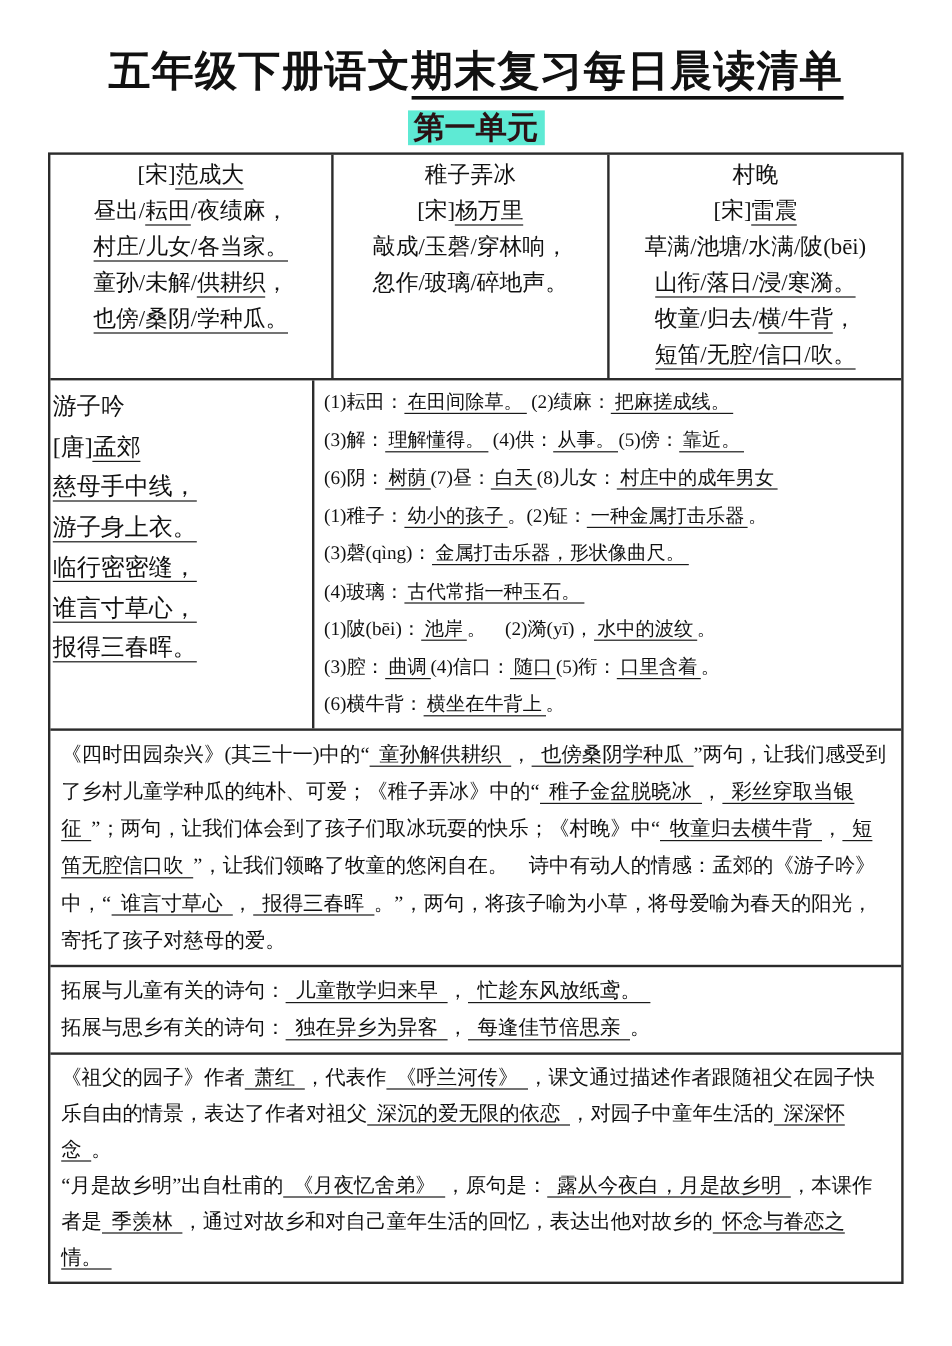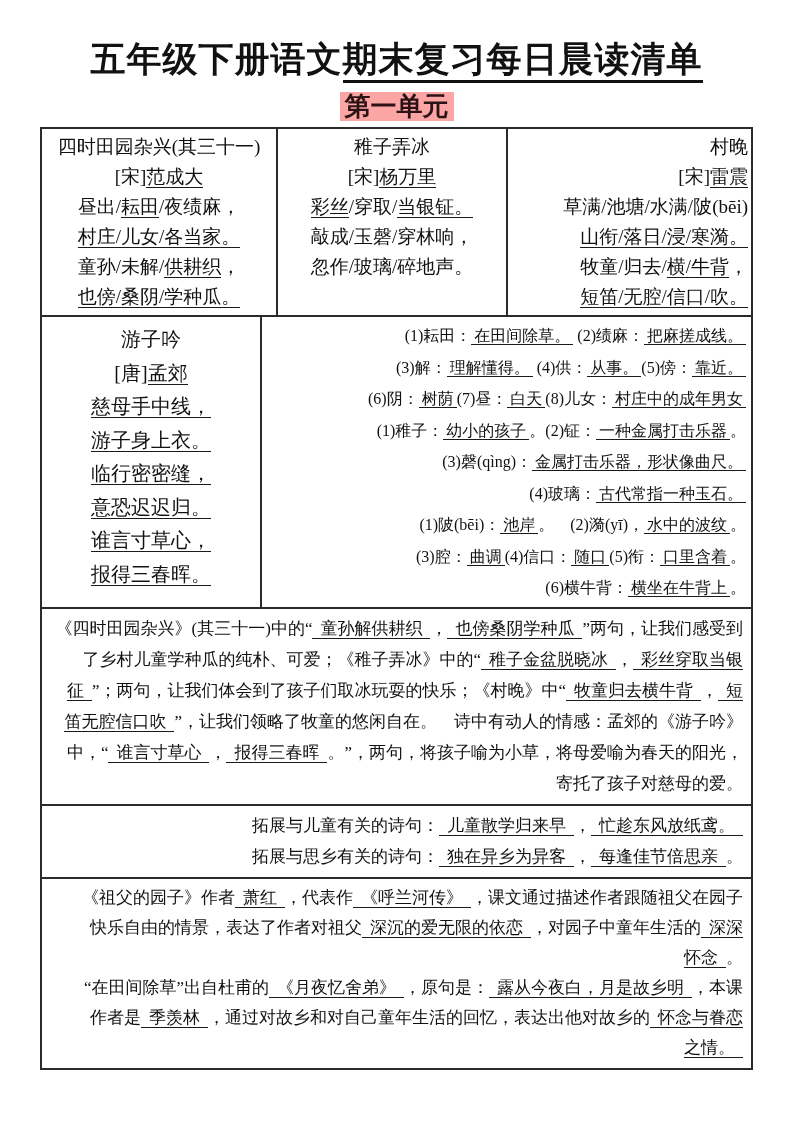--- a/index.html
+++ b/index.html
@@ -11,42 +11,42 @@
   .page { width:793px; height:1110px; position:relative; }
 
   .title {
     text-align:center; font-size:35px; font-weight:bold;
     margin:0; padding-top:36px; letter-spacing:1px; white-space:nowrap;
   }
   .title-u { border-bottom:3px solid #111; padding-bottom:1px; }
 
   .unit { text-align:center; margin:6px 0 3px; }
   .unit-hl {
-    background:#fca5a5; color:#2a1215;
+    background:#5eead4; color:#2a1215;
     font-size:26px; font-weight:bold; padding:0 5px;
   }
 
   .sheet {
     margin-left:40px; width:713px;
     border:2px solid #2b2b2b; box-sizing:border-box;
   }
   .row { display:flex; border-bottom:2px solid #2b2b2b; }
-  .row:last-child { border-bottom:none;padding-left:28px; }
+  .row:last-child { border-bottom:none; }
   .cell { border-right:2px solid #2b2b2b; box-sizing:border-box; }
-  .cell:last-child { border-right:none;text-align:right; }
+  .cell:last-child { border-right:none; }
 
   .poem-cell {
     width:236px; padding:3px 3px; text-align:center;
     font-size:19px; line-height:30px;
   }
   .poem-cell.c2 { width:230px; }
   .poem-cell.c3 { flex:1; }
 
   .gz-cell {
-    width:220px; text-align:center;
+    width:220px; text-align:left;
     font-size:20px; line-height:33.5px; padding:6px 2px;
   }
   .notes-cell { flex:1; font-size:16px; line-height:31.5px; padding:3px 5px 3px 8px; }
 
   .para-cell { width:100%; font-size:17px; padding:4px 8px 5px 9px; }
   .summary-cell { line-height:31px; }
   .ext-cell { line-height:31px; }
   .course-cell { line-height:30px; }
 
   .u { border-bottom:1.6px solid #1a1a1a; }
@@ -61,52 +61,49 @@
   <h1 class="title"><span>五年级下册语文</span><span class="title-u">期末复习每日晨读清单</span></h1>
 
   <div class="unit">
     <span class="unit-hl">第一单元</span>
   </div>
 
   <div class="sheet">
 
     <div class="row">
       <div class="cell poem-cell c1">
-        <div>四时田园杂兴(其三十一)</div>
         <div><span>[宋]</span><span class="u">范成大</span></div>
         <div><span>昼出/</span><span class="u">耘田</span><span>/夜绩麻，</span></div>
         <div><span class="u">村庄/儿女/各当家。</span></div>
         <div><span>童孙/未解/</span><span class="u">供耕织</span><span>，</span></div>
         <div><span class="u">也傍/桑阴/学种瓜。</span></div>
       </div>
       <div class="cell poem-cell c2">
         <div>稚子弄冰</div>
         <div><span>[宋]</span><span class="u">杨万里</span></div>
-        <div><span class="u">彩丝</span><span>/穿取/</span><span class="u">当银钲。</span></div>
         <div><span>敲成/玉磬/穿林响，</span></div>
         <div><span>忽作/玻璃/碎地声。</span></div>
       </div>
       <div class="cell poem-cell c3">
         <div>村晚</div>
         <div><span>[宋]</span><span class="u">雷震</span></div>
         <div><span>草满/池塘/水满/陂(bēi)</span></div>
         <div><span class="u">山衔/落日/浸/寒漪。</span></div>
         <div><span>牧童/归去/</span><span class="u">横/牛背</span><span>，</span></div>
         <div><span class="u">短笛/无腔/信口/吹。</span></div>
       </div>
     </div>
 
     <div class="row">
       <div class="cell gz-cell">
         <div>游子吟</div>
         <div><span>[唐]</span><span class="u">孟郊</span></div>
         <div><span class="u">慈母手中线，</span></div>
         <div><span class="u">游子身上衣。</span></div>
         <div><span class="u">临行密密缝，</span></div>
-        <div><span class="u">意恐迟迟归。</span></div>
         <div><span class="u">谁言寸草心，</span></div>
         <div><span class="u">报得三春晖。</span></div>
       </div>
       <div class="cell notes-cell">
         <div><span>(1)耘田：</span><span class="u blank">在田间除草。</span><span> (2)绩麻：</span><span class="u blank">把麻搓成线。</span></div>
         <div><span>(3)解：</span><span class="u blank">理解懂得。</span><span> (4)供：</span><span class="u blank">从事。</span><span>(5)傍：</span><span class="u blank">靠近。</span></div>
         <div><span>(6)阴：</span><span class="u blank">树荫</span><span>(7)昼：</span><span class="u blank">白天</span><span>(8)儿女：</span><span class="u blank">村庄中的成年男女</span></div>
         <div><span>(1)稚子：</span><span class="u blank">幼小的孩子</span><span>。(2)钲：</span><span class="u blank">一种金属打击乐器</span><span>。</span></div>
         <div><span>(3)磬(qìng)：</span><span class="u blank">金属打击乐器，形状像曲尺。</span></div>
         <div><span>(4)玻璃：</span><span class="u blank">古代常指一种玉石。</span></div>
@@ -123,18 +120,18 @@
     <div class="row">
       <div class="cell para-cell ext-cell">
         <div><span>拓展与儿童有关的诗句：</span><span class="u blank">儿童散学归来早</span><span>，</span><span class="u blank">忙趁东风放纸鸢。</span></div>
         <div><span>拓展与思乡有关的诗句：</span><span class="u blank">独在异乡为异客</span><span>，</span><span class="u blank">每逢佳节倍思亲</span><span>。</span></div>
       </div>
     </div>
 
     <div class="row">
       <div class="cell para-cell course-cell">
         <div><span>《祖父的园子》作者</span><span class="u blank">萧红</span><span>，代表作</span><span class="u blank">《呼兰河传》</span><span>，课文通过描述作者跟随祖父在园子快乐自由的情景，表达了作者对祖父</span><span class="u blank">深沉的爱无限的依恋</span><span>，对园子中童年生活的</span><span class="u blank">深深怀念</span><span>。</span></div>
-        <div><span>“在田间除草”出自杜甫的</span><span class="u blank">《月夜忆舍弟》</span><span>，原句是：</span><span class="u blank">露从今夜白，月是故乡明</span><span>，本课作者是</span><span class="u blank">季羡林</span><span>，通过对故乡和对自己童年生活的回忆，表达出他对故乡的</span><span class="u blank">怀念与眷恋之情。</span></div>
+        <div><span>“月是故乡明”出自杜甫的</span><span class="u blank">《月夜忆舍弟》</span><span>，原句是：</span><span class="u blank">露从今夜白，月是故乡明</span><span>，本课作者是</span><span class="u blank">季羡林</span><span>，通过对故乡和对自己童年生活的回忆，表达出他对故乡的</span><span class="u blank">怀念与眷恋之情。</span></div>
       </div>
     </div>
 
   </div>
 </div>
 
 </body></html>

